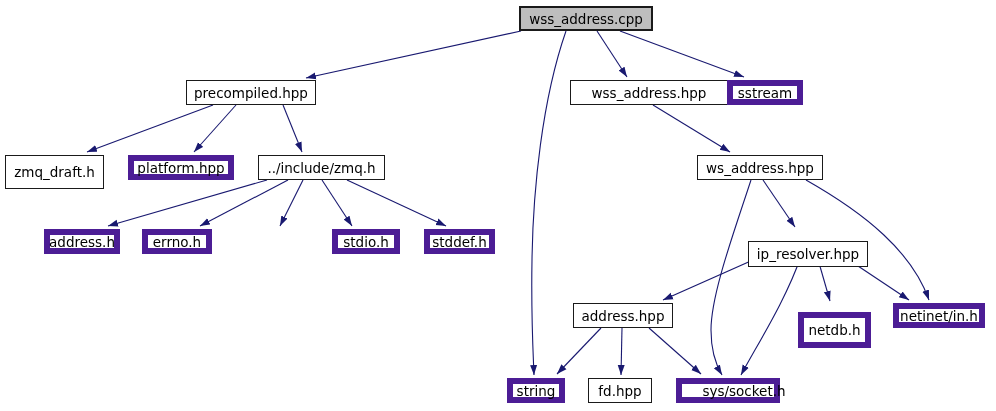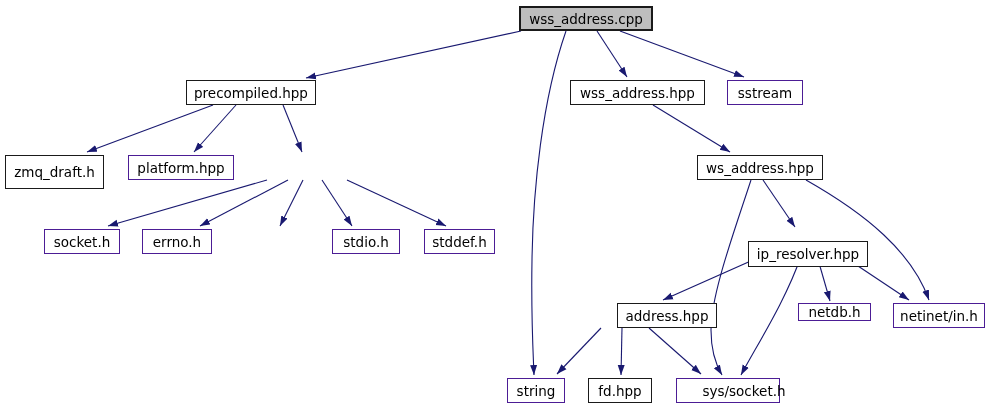--- a/index.html
+++ b/index.html
@@ -10,21 +10,21 @@
     font-family:"DejaVu Sans","Liberation Sans",sans-serif;
     overflow:hidden;
   }
   svg.edge-layer{position:absolute;left:0;top:0;width:996px;height:411px;}
   svg.edge-layer path.edge{fill:none;stroke:#191970;stroke-width:1.1px;}
   .node{
     position:absolute;
     box-sizing:border-box;
     display:flex;align-items:center;justify-content:center;
     background:#ffffff;
-    border:1px solid #4c1d95;
+    border:6px solid #4c1d95;
     color:#000000;
     font-size:13.5px;
     white-space:nowrap;
     cursor:default;
   }
   .node.internal{border:1px solid #1a1a1a;cursor:pointer;}
   .node.root{
     background:#bebebe;
     border:2px solid #1a1a1a;
     cursor:default;
@@ -63,45 +63,46 @@
     <path class="edge" d="M801,256 C786,300 757,345 741,375" marker-end="url(#arrow)"></path>
     <path class="edge" d="M601,328 L557,374" marker-end="url(#arrow)"></path>
     <path class="edge" d="M622,328 L621,375" marker-end="url(#arrow)"></path>
     <path class="edge" d="M649,328 L701,374" marker-end="url(#arrow)"></path>
   </svg>
 
   <div class="node internal" style="left:186px;top:80px;width:130px;height:25px;">precompiled.hpp</div>
 
   <div class="node root" style="left:519px;top:6px;width:134px;height:25px;">wss_address.cpp</div>
 
-  <div class="node internal" style="left:570px;top:80px;width:135px;height:25px;">wss_address.hpp</div>
+  <div class="node internal" style="left:570px;top:80px;width:158px;height:25px;">wss_address.hpp</div>
 
   <div class="node" style="left:727px;top:80px;width:76px;height:25px;">sstream</div>
 
   <div class="node internal" style="left:5px;top:155px;width:99px;height:34px;">zmq_draft.h</div>
 
   <div class="node" style="left:128px;top:155px;width:106px;height:25px;">platform.hpp</div>
 
+  <div class="node internal" style="left:258px;top:155px;width:127px;height:25px;">../include/zmq.h</div>
 
   <div class="node internal" style="left:697px;top:155px;width:126px;height:25px;">ws_address.hpp</div>
 
-  <div class="node" style="left:44px;top:229px;width:76px;height:25px;">socket.h</div>
+  <div class="node" style="left:44px;top:229px;width:76px;height:25px;">address.h</div>
 
   <div class="node" style="left:142px;top:229px;width:70px;height:25px;">errno.h</div>
 
 
   <div class="node" style="left:332px;top:229px;width:68px;height:25px;">stdio.h</div>
 
   <div class="node" style="left:424px;top:229px;width:71px;height:25px;">stddef.h</div>
 
   <div class="node internal" style="left:748px;top:230px;width:120px;height:26px;margin-top:11px;">ip_resolver.hpp</div>
 
-  <div class="node internal" style="left:573px;top:303px;width:100px;height:25px;margin-left:44px;">address.hpp</div>
+  <div class="node internal" style="left:573px;top:303px;width:100px;height:25px;">address.hpp</div>
 
-  <div class="node" style="left:798px;top:303px;width:73px;height:18px;">netdb.h</div>
+  <div class="node" style="left:798px;top:312px;width:73px;height:36px;">netdb.h</div>
 
   <div class="node" style="left:893px;top:303px;width:92px;height:25px;">netinet/in.h</div>
 
   <div class="node" style="left:507px;top:378px;width:58px;height:25px;">string</div>
 
   <div class="node internal" style="left:588px;top:378px;width:64px;height:25px;">fd.hpp</div>
 
   <div class="node" style="left:676px;top:378px;width:104px;height:25px;padding-left:32px;">sys/socket.h</div>
 
 </div>

